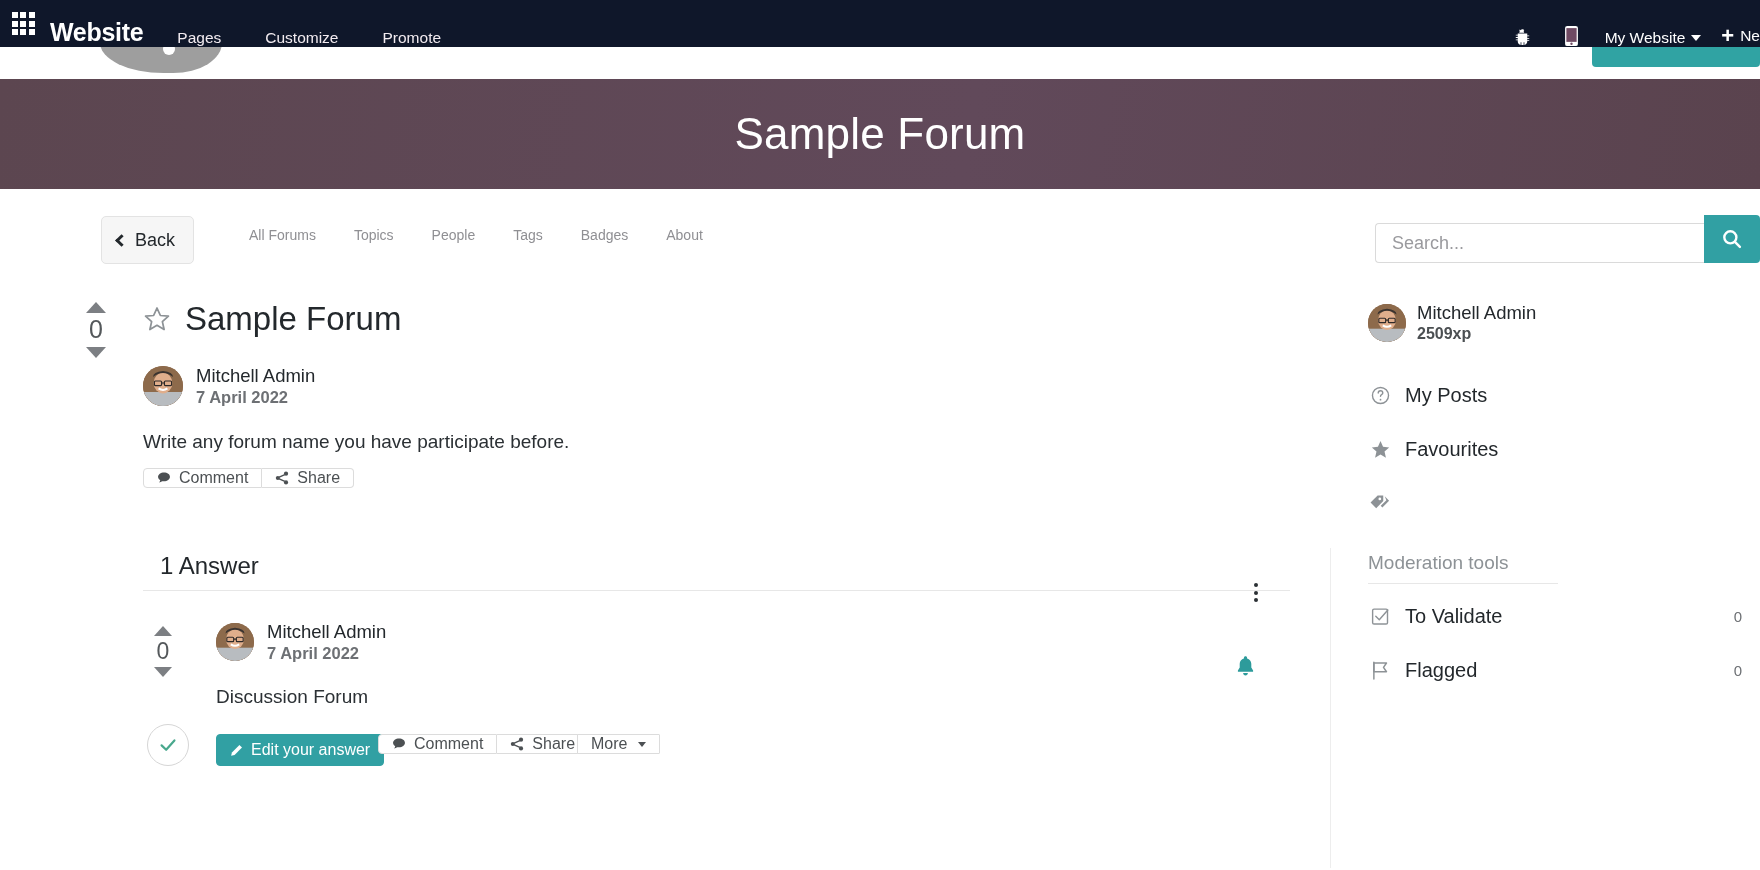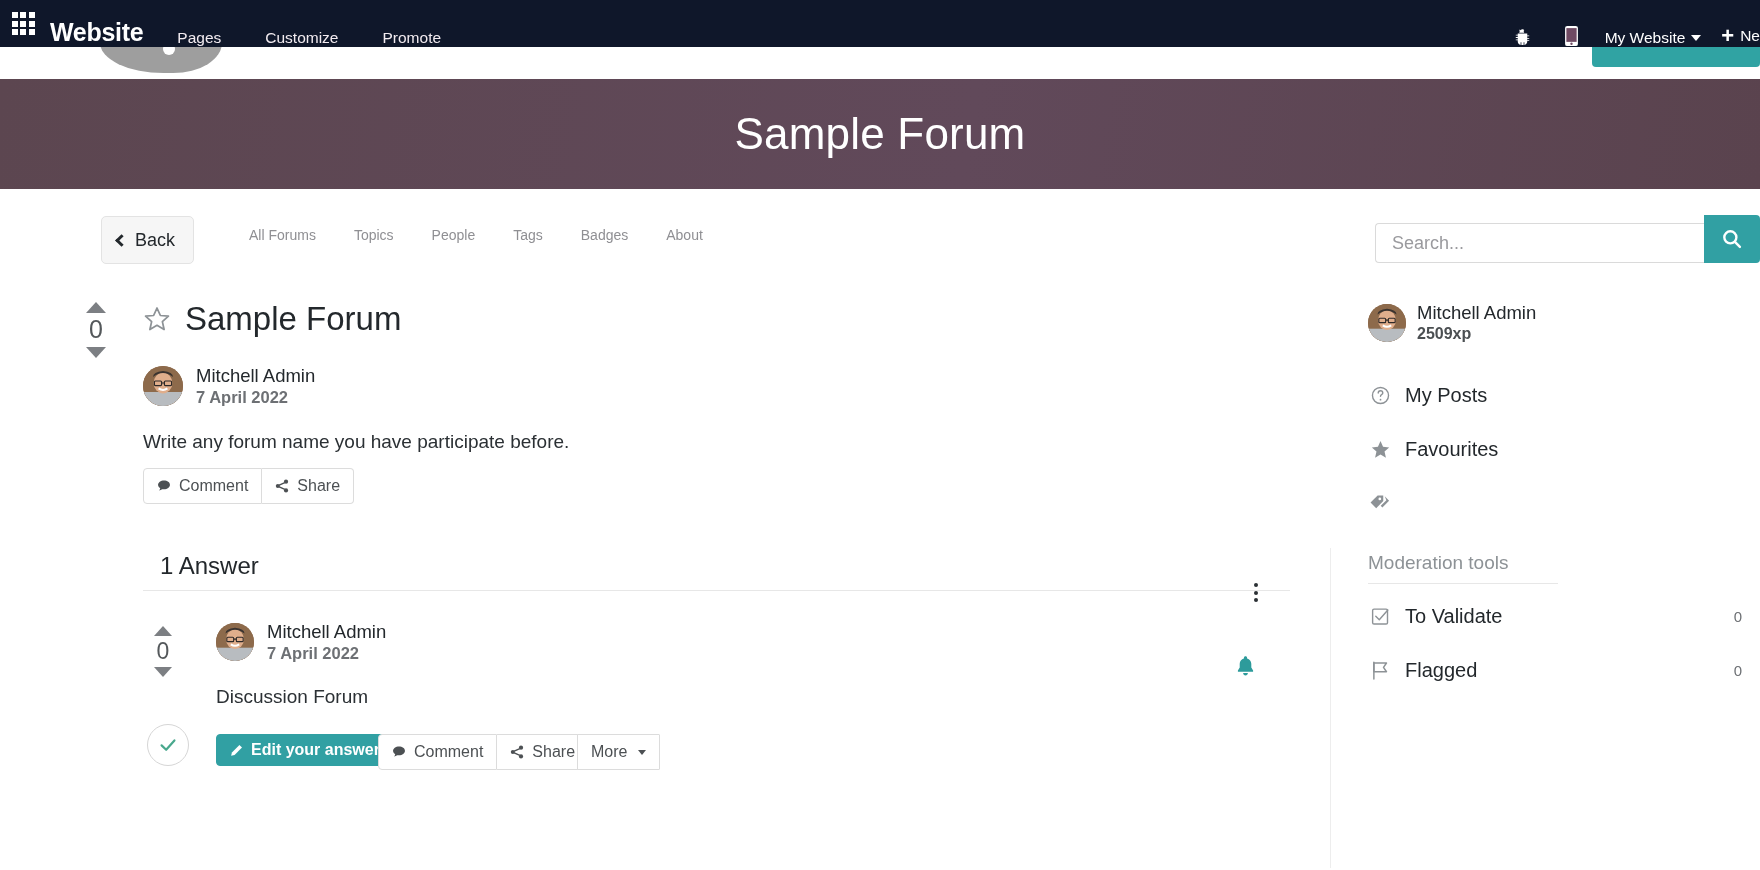--- a/index.html
+++ b/index.html
@@ -177,30 +177,30 @@
     position: absolute; font-size: 19px; color: #2b3034;
   }
 
   .btn-group {
     position: absolute; display: flex; align-items: stretch;
   }
   .ui-btn {
     background: #ffffff; border: 1px solid #dcdcdc;
     font-size: 16px; color: #4c5053;
     display: flex; align-items: center; gap: 8px;
-    padding: 0 13px; height: 36px; cursor: pointer; white-space: nowrap;
+    padding: 0 13px; height: 20px; cursor: pointer; white-space: nowrap;
     font-family: "Liberation Sans", sans-serif;
   }
   .ui-btn + .ui-btn { border-left: none; }
   .btn-group .ui-btn:first-child { border-radius: 4px 0 0 4px; }
   .btn-group .ui-btn:last-child { border-radius: 0 4px 4px 0; }
   .btn-solo { border-radius: 1px; }
   .btn-teal {
     background: #31A0A3; border: 1px solid #31A0A3; color: #ffffff;
-    font-weight: bold; border-radius: 4px;
+    font-weight: normal; border-radius: 4px;
     height: 32px; display: flex; align-items: center; gap: 8px;
     padding: 0 13px; font-size: 16px; cursor: pointer; white-space: nowrap;
     font-family: "Liberation Sans", sans-serif;
   }
   .mini-caret {
     display: inline-block;
     border-left: 4.5px solid transparent; border-right: 4.5px solid transparent;
     border-top: 5.5px solid #4c5053; margin-left: 3px;
   }
 

